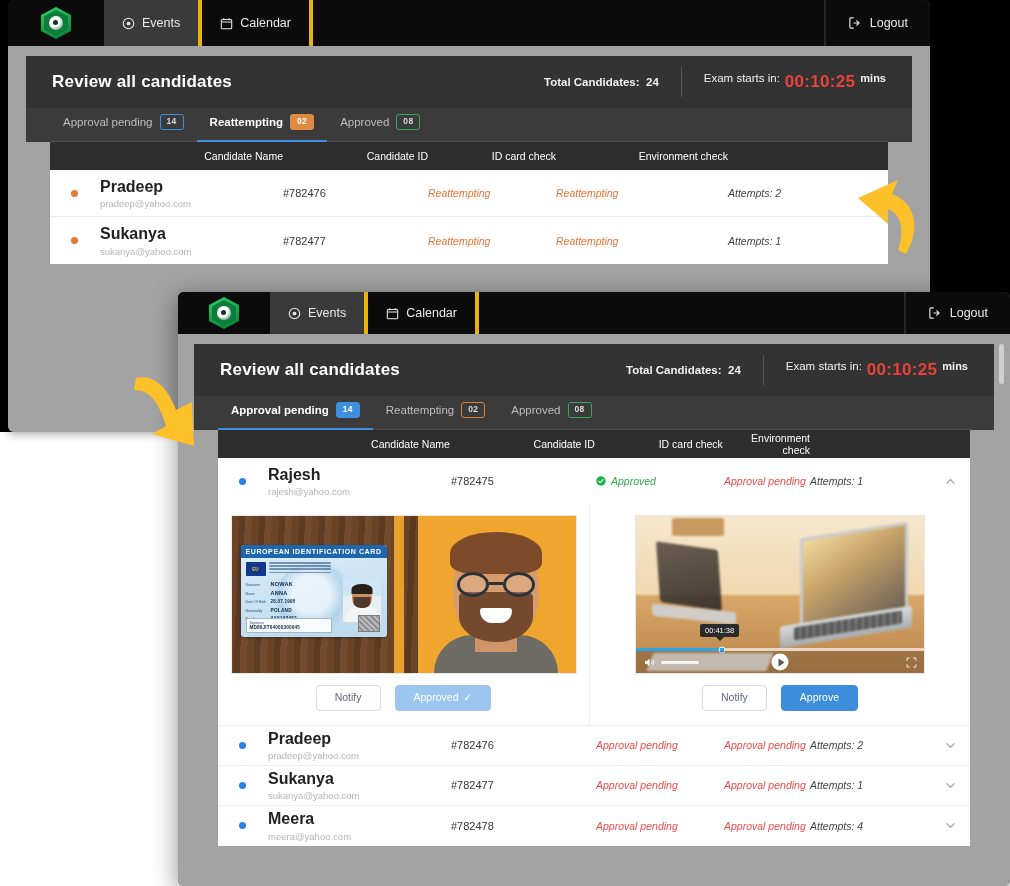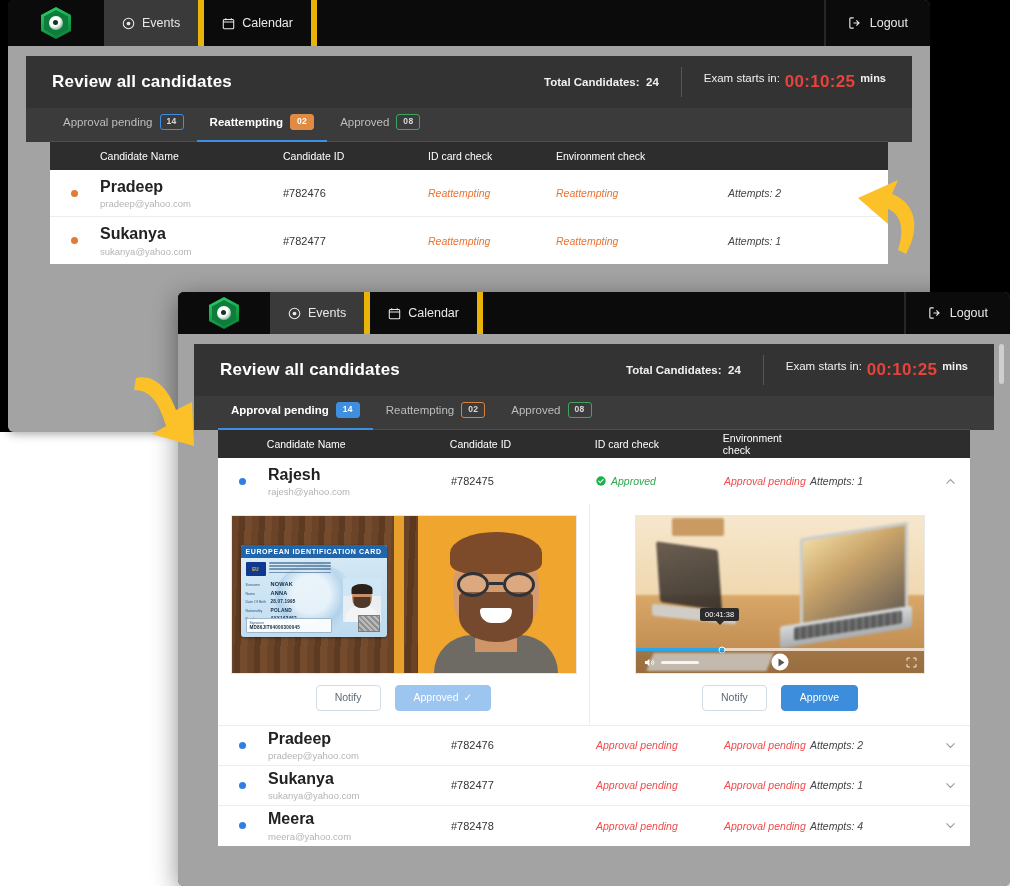--- a/index.html
+++ b/index.html
@@ -49,21 +49,21 @@
     width:14px; height:14px; border-radius:50%;
     background: radial-gradient(circle at 38% 34%, #ffffff 0 42%, #cfe8d8 55%, #2c6f46 100%);
   }
   .hex-eye::after{
     content:""; position:absolute; left:4px; top:4px; width:5px;height:5px;border-radius:50%;
     background:#13341f;
   }
   .nav-tab {
     display:flex; align-items:center; gap:7px;
     padding: 0 18px; color:#e9e9e9; font-size:12.5px;
-    border-right:6px solid #eab308;
+    border-right:4px solid #eab308;
     cursor: pointer;
   }
   .nav-tab:first-of-type { border-left:1px solid #262626; }
   .nav-tab.active { background:#3a3a3a; }
   .nav-spacer { flex:1; border-right:1px solid #262626; }
   .nav-logout {
     display:flex; align-items:center; gap:8px; padding:0 22px;
     color:#e9e9e9; font-size:12.5px; border-left:1px solid #262626; cursor:pointer;
   }
   .ico { display:inline-block; line-height:0; }
@@ -108,21 +108,21 @@
   .badge.blue-out { color:#d8d8d8; border:1px solid #3e8fe0; }
   .badge.blue-fill { color:#ffffff; background:#3e8fe0; border:1px solid #3e8fe0; }
   .badge.orange-out { color:#d8d8d8; border:1px solid #d9803b; }
   .badge.orange-fill { color:#ffffff; background:#e08b43; border:1px solid #e08b43; }
   .badge.green-out { color:#d8d8d8; border:1px solid #3fa45c; }
 
   
   .tbl { background:#ffffff; }
   .tbl-head {
     background:#2d2d2d; color:#ffffff; display:flex; align-items:center;
-    font-size:10.5px; height:28px;
+    font-size:10.5px; height:28px;text-align:right;
   }
   .tbl-row {
     display:flex; align-items:center; background:#fff;
     border-bottom:1px solid #ededed; min-height:44px;
   }
   .tbl-row:last-child { border-bottom:none; }
   .c-dot { width:48px; display:flex; justify-content:center; align-items:center; }
   .dot { width:7px; height:7px; border-radius:50%; }
   .dot.orange { background:#e07c36; }
   .dot.blue { background:#2f7fe0; }
@@ -286,21 +286,21 @@
     position:absolute; left:-6px; bottom:-2px; width:84px; height:12px; transform: skewY(6deg);
     background:#cfd2d4; border-radius:3px; opacity:.9;
   }
   .vid-paper{
     position:absolute; left:14px; bottom:2px; width:120px; height:18px;
     background:#f4efe6; transform: skewX(-22deg); opacity:.9;
   }
   .vid-blur{ position:absolute; inset:0; backdrop-filter: blur(1px); }
 
   .vid-time {
-    position:absolute; left:64px; top:92px;
+    position:absolute; left:64px; top:108px;
     background:#2b2b2b; color:#fff; font-size:7.5px; padding:2px 5px; border-radius:2px;
   }
   .vid-time::after{
     content:""; position:absolute; left:50%; bottom:-4px; margin-left:-4px;
     border-left:4px solid transparent; border-right:4px solid transparent; border-top:4px solid #2b2b2b;
   }
   .vid-prog { position:absolute; left:0; right:0; bottom:22px; height:3px; background:rgba(255,255,255,.65); }
   .vid-prog .fill { position:absolute; left:0; top:0; bottom:0; width:30%; background:#2aa7e8; }
   .vid-prog .knob { position:absolute; left:30%; top:50%; transform:translate(-50%,-50%);
                     width:7px; height:7px; border-radius:50%; background:#2aa7e8; border:1px solid #fff; }

